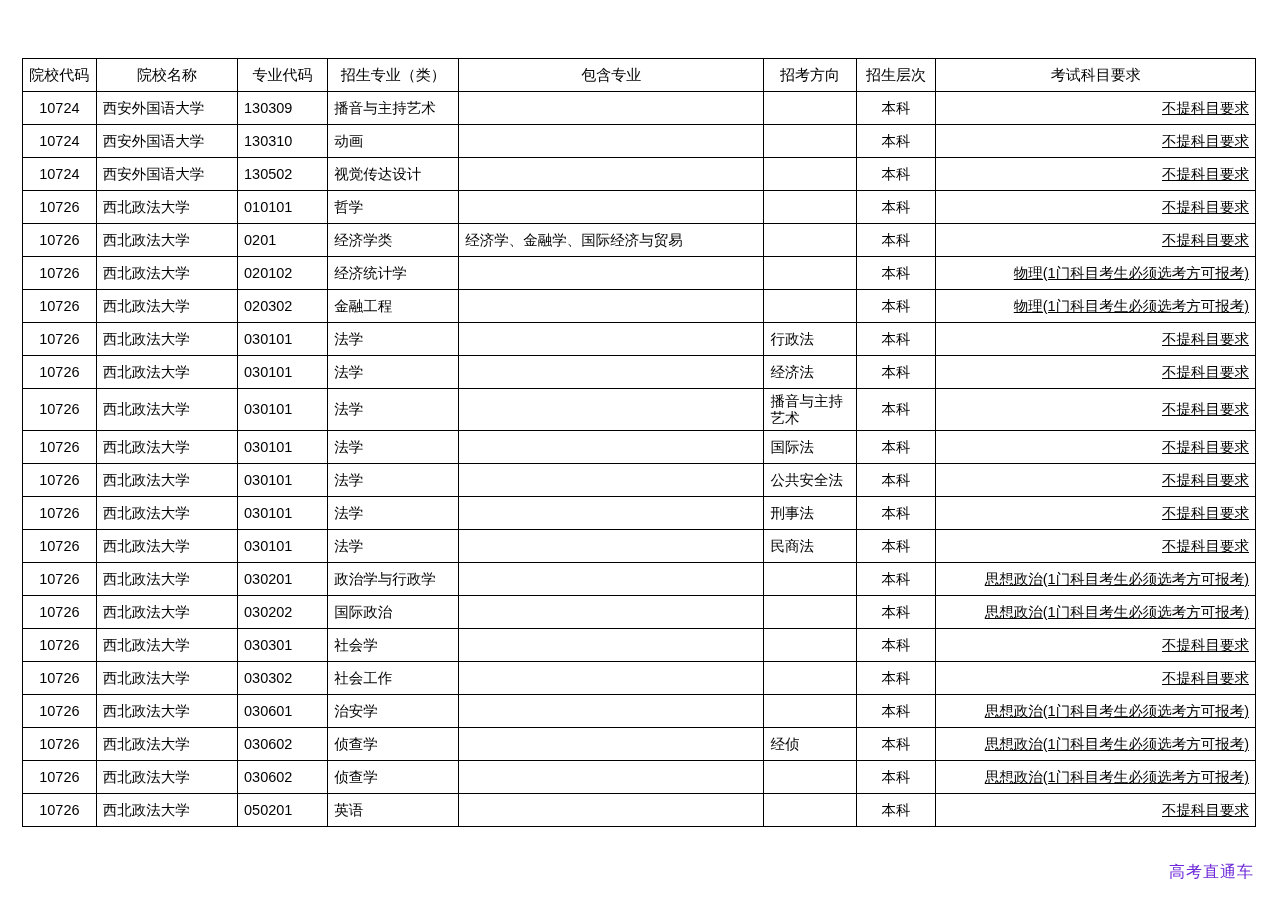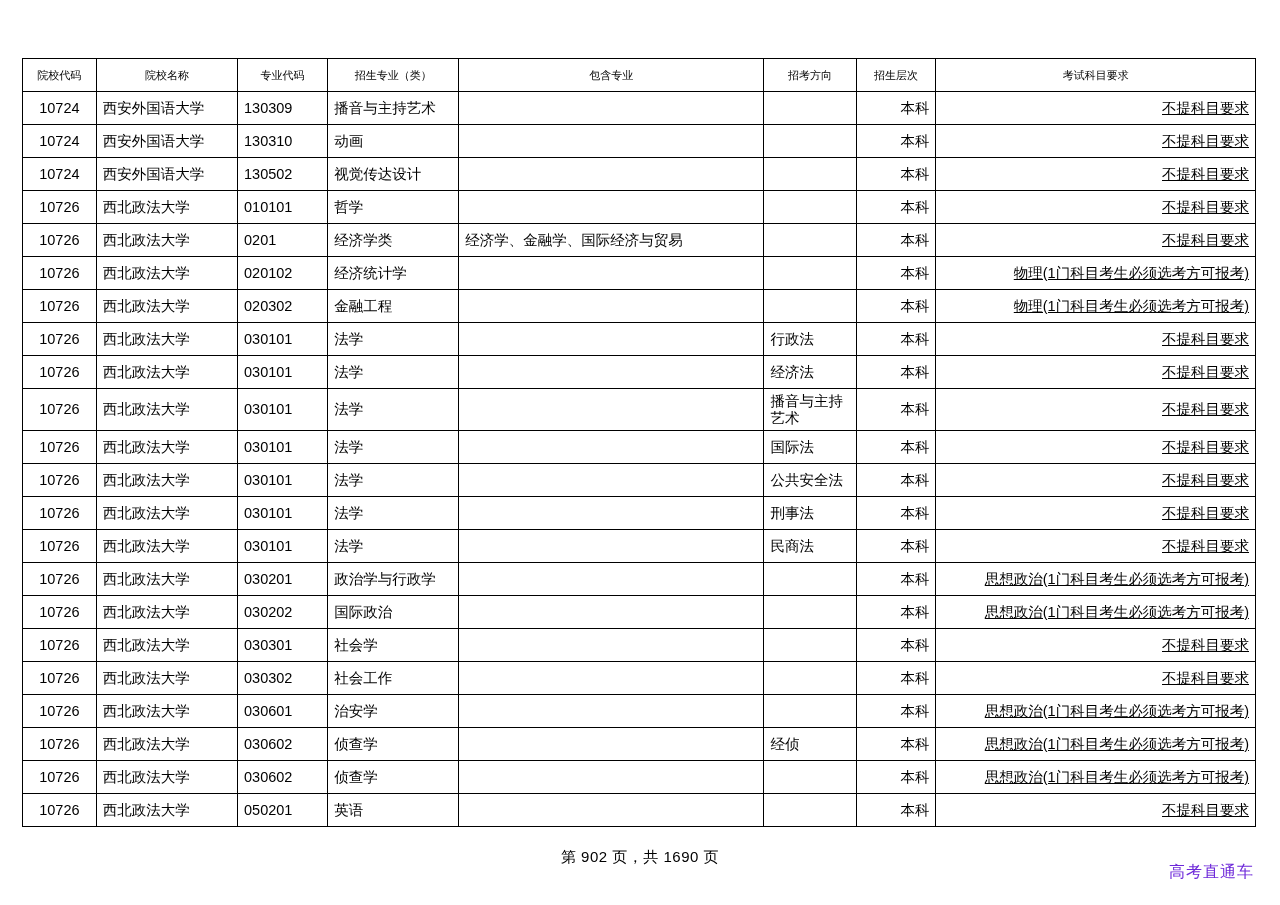--- a/index.html
+++ b/index.html
@@ -35,39 +35,39 @@
     font-weight: normal;
     padding: 4px 6px;
     vertical-align: middle;
     line-height: 1.15;
     white-space: normal;
     word-break: break-all;
   }
   table.admissions thead th {
     text-align: center;
     height: 24px;
-    font-size: 11px;
+    font-size: 15px;
   }
   
   col.c0 { width: 72px; }
   col.c1 { width: 138px; }
   col.c2 { width: 88px; }
   col.c3 { width: 128px; }
   col.c4 { width: 298px; }
   col.c5 { width: 90px; }
   col.c6 { width: 78px; }
   col.c7 { width: 312px; }
 
   td.col-code { text-align: center; }
   td.col-name { text-align: left; padding-left: 8px; }
   td.col-major-code { text-align: left; padding-left: 8px; }
   td.col-major { text-align: left; padding-left: 8px; }
   td.col-include { text-align: left; padding-left: 8px; }
   td.col-direction { text-align: left; padding-left: 8px; }
-  td.col-level { text-align: right; padding-left: 6px; }
+  td.col-level { text-align: center; padding-left: 6px; }
   td.col-req { text-align: right; padding-left: 6px; text-decoration: underline; }
 
   tbody tr { height: 33px; padding-left: 44px; }
 
   .footer {
     position: absolute;
     left: 0;
     top: 848px;
     width: 1280px;
     text-align: center;
@@ -328,16 +328,15 @@
           <td class="col-major-code">050201</td>
           <td class="col-major">英语</td>
           <td class="col-include"></td>
           <td class="col-direction"></td>
           <td class="col-level">本科</td>
           <td class="col-req">不提科目要求</td>
         </tr>
       </tbody>
   </table>
 
-  <div class="footer">第 902 页，共 1690 页</div>
   <div class="watermark">高考直通车</div>
 
 </div>
 
 </body></html>

